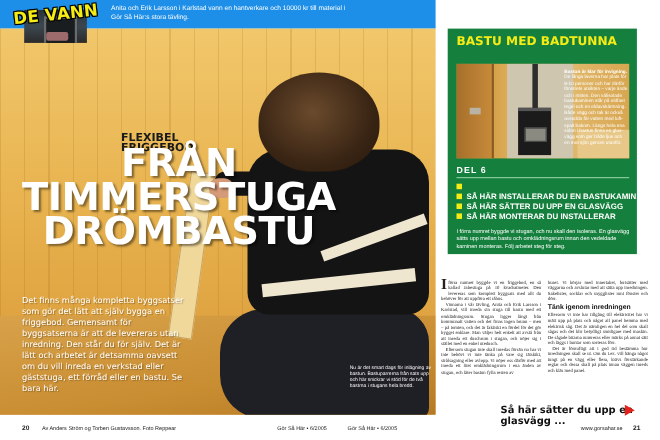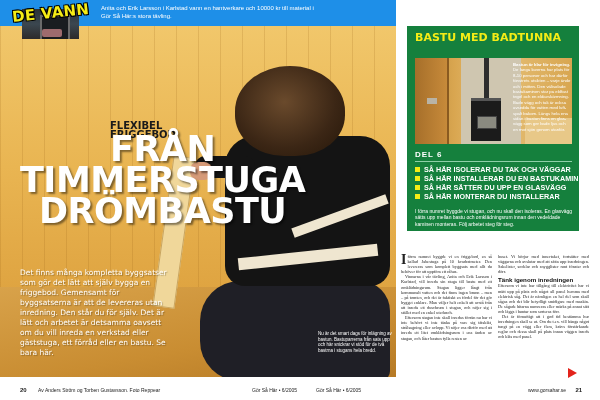--- a/index.html
+++ b/index.html
@@ -121,41 +121,42 @@
       <div class="stovewin"></div>
       <div class="bench"></div>
       <div class="saunatext">
         <b>Bastun är klar för invigning.</b>
         <span>De långa laverna har plats för 8-10 personer och har därför fönstrets utsikten – varje ände och i mitten. Den välisolade bastukaminen står på eldfast tegel och en eldavskärmning. Både vägg och tak är också avsedda för vatten med luft-spalt bakom. Längs hela ena sidan i bastun finns en glas-vägg som ger både ljus och en mot sjön genom utanför.</span>
       </div>
     </div>
     <div class="del">DEL 6</div>
     <div class="delrule"></div>
     <ul class="steps">
-      <li><span class="sq"></span><span>SÅ HÄR ISOLERAR DU TAK OCH VÄGGAR</span></li>
+      <li><span class="sq"></span></li>
       <li><span class="sq"></span><span>SÅ HÄR INSTALLERAR DU EN BASTUKAMIN</span></li>
       <li><span class="sq"></span><span>SÅ HÄR SÄTTER DU UPP EN GLASVÄGG</span></li>
       <li><span class="sq"></span><span>SÅ HÄR MONTERAR DU INSTALLERAR</span></li>
     </ul>
     <div class="boxintro">I förra numret byggde vi stugan, och nu skall den isoleras. En glasvägg sätts upp mellan bastu och omklädningsrum innan den vedeldade kaminen monteras. Följ arbetet steg för steg.</div>
   </div>
 
   <div class="col" style="left:401px;">
     <p class="first"><span class="dropcap">I</span><span>förra numret byggde vi en friggebod, en så kallad Jabestuga på 10 kvadratmeter. Den levereras som komplett byggsats med allt du behöver för att uppföra ett råhus.</span></p>
     <p>Vinnarna i vår tävling, Anita och Erik Larsson i Karlstad, vill inreda sin stuga till bastu med ett omklädningsrum. Stugan ligger långt från kommunalt vatten och det finns ingen brunn – men – på tomten, och det är faktiskt en fördel för det gör bygget enklare. Man väljer helt enkelt att avstå från att inreda ett duschrum i stugan, och nöjer sig i stället med en enkel utedusch.</p>
     <p>Eftersom stugan inte skall inredas förrän nu har vi inte behövt vi inte tänka på vare sig tätskikt, strålsagning eller avlopp. Vi nöjer oss därför med att inreda ett litet omklädningsrum i ena änden av stugan, och låter bastun fylla resten av</p>
   </div>
 
   <div class="col" style="left:498px;">
     <p class="first">huset. Vi börjar med innertaket, fortsätter med väggarna och avslutar med att sätta upp inredningen. Sakelister, socklar och snygglister runt fönster och dörr.</p>
     <h4>Tänk igenom inredningen</h4>
     <p class="first">Eftersom vi inte har tillgång till elektricitet har vi mätt upp på plats och något all panel hemma med elektrisk såg. Det är nämligen en hel del som skall sågas och det blir betydligt smidigare med maskin. De sågade bitarna numreras eller märks på annat sätt och läggs i buntar som sorteras förr.</p>
     <p>Det är förnuftigt att i god tid bestämma hur inredningen skall se ut. Om du t.ex. vill hänga något tungt på en vägg eller flera, krävs förstärkande reglar och dessa skall på plats innan väggen inreds och kläs med panel.</p>
   </div>
 
+  <div class="teaser">Så här sätter du upp en glasvägg ...</div>
   <div class="arrow"></div>
 
   <div class="folio" style="left:316px;">Gör Så Här • 6/2005</div>
   <div class="folio" style="left:528px;">
     <span>www.gorsahar.se</span>
     <span class="pnum" style="margin-left:8px;">21</span>
   </div>
 </div>
 
 </body></html>

